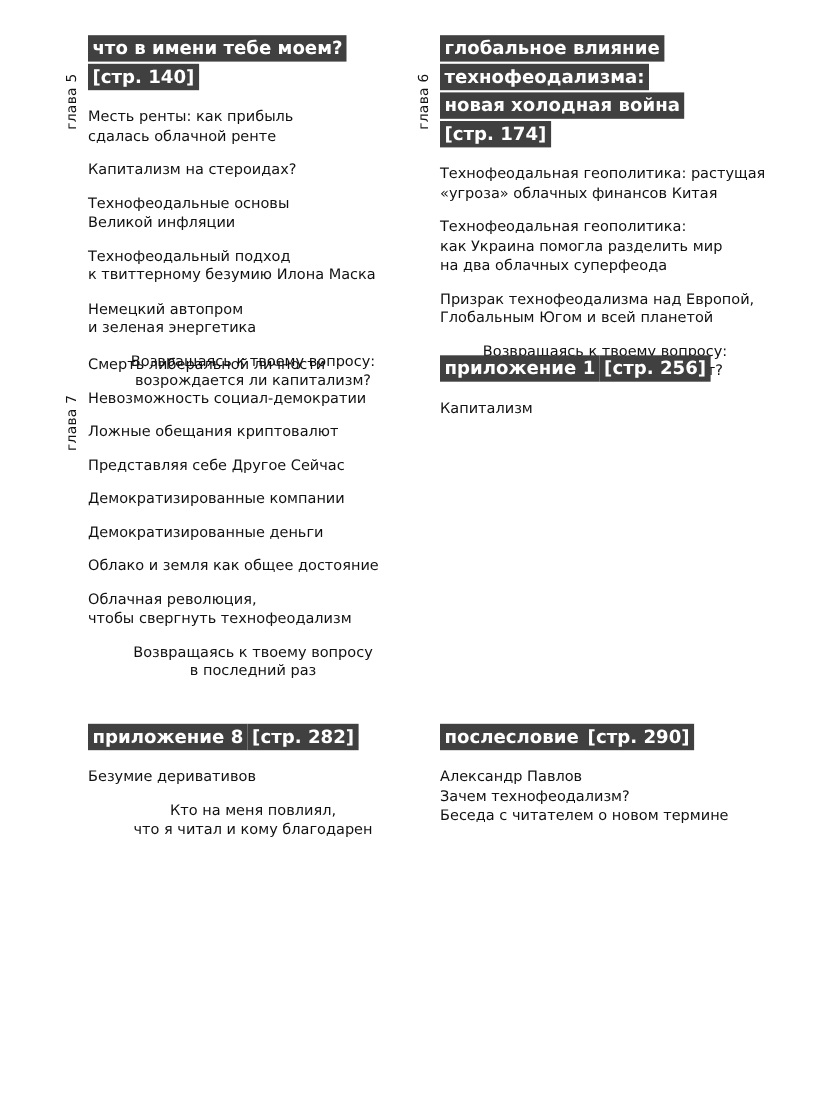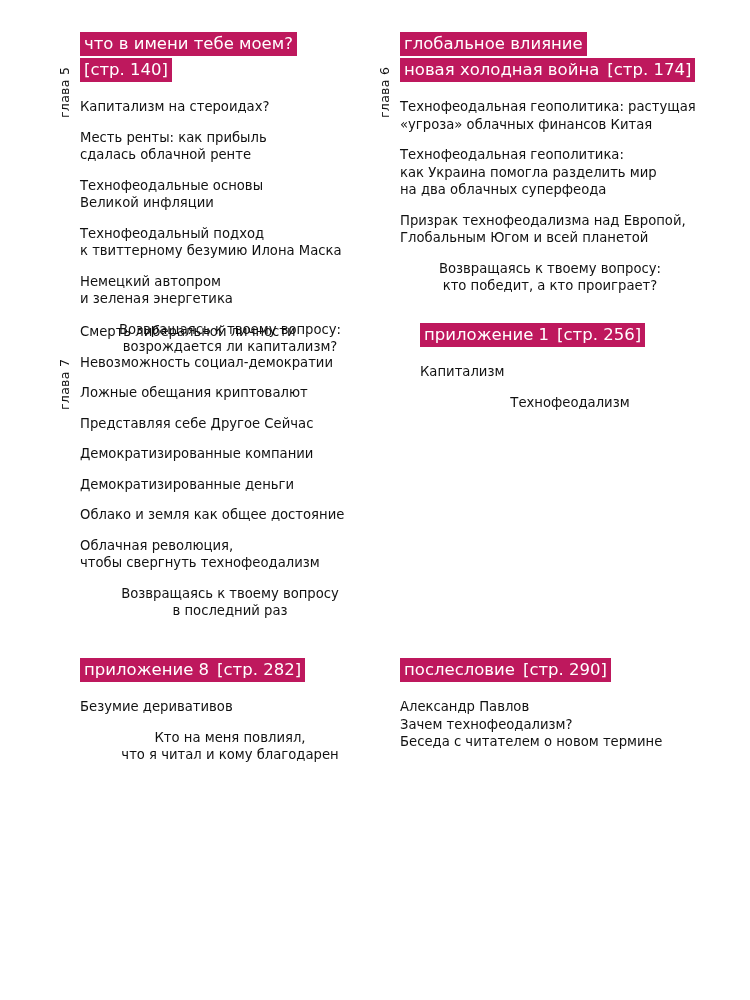--- a/index.html
+++ b/index.html
@@ -29,24 +29,24 @@
 
   .block { position: absolute; width: 300px; }
 
   .heading {
     font-size: 0; 
     margin: 0 0 14px 0;
     line-height: 0;
   }
   .heading .hline {
     display: inline-block;
-    background: #be185d;
+    background: #404040;
     color: #fff;
     font-size: 16.5px;
-    font-weight: normal;
+    font-weight: bold;
     line-height: 21px;
     padding: 1px 4px 2px 4px;
     margin-bottom: 2px;
     white-space: pre;
   }
 
   .entry {
     font-size: 13.2px;
     line-height: 17.5px;
     margin: 0 0 13px 0;
@@ -74,37 +74,37 @@
 
   <div class="chapter-label" style="left:377px; top:38px; height:80px;">глава 6</div>
 
   <div class="chapter-label" style="left:57px; top:330px; height:80px;">глава 7</div>
 
   <div class="block" style="left:80px; top:32px;">
     <div class="heading">
       <span class="hline">что в имени тебе моем?</span><br>
       <span class="hline pg">[стр. 140]</span>
     </div>
-    <p class="entry" style="white-space:pre-line">Капитализм на стероидах?</p>
     <p class="entry" style="white-space:pre-line">Месть ренты: как прибыль
 сдалась облачной ренте</p>
+    <p class="entry" style="white-space:pre-line">Капитализм на стероидах?</p>
     <p class="entry" style="white-space:pre-line">Технофеодальные основы
 Великой инфляции</p>
     <p class="entry" style="white-space:pre-line">Технофеодальный подход
 к твиттерному безумию Илона Маска</p>
     <p class="entry" style="white-space:pre-line">Немецкий автопром
 и зеленая энергетика</p>
     <p class="entry last" style="white-space:pre-line">Возвращаясь к твоему вопросу:
 возрождается ли капитализм?</p>
   </div>
 
   <div class="block" style="left:400px; top:32px;">
     <div class="heading">
       <span class="hline">глобальное влияние</span><br>
-      <br>
+      <span class="hline">технофеодализма:</span><br>
       <span class="hline">новая холодная война</span><span class="hline pg">[стр. 174]</span>
     </div>
     <p class="entry" style="white-space:pre-line">Технофеодальная геополитика: растущая
 «угроза» облачных финансов Китая</p>
     <p class="entry" style="white-space:pre-line">Технофеодальная геополитика:
 как Украина помогла разделить мир
 на два облачных суперфеода</p>
     <p class="entry" style="white-space:pre-line">Призрак технофеодализма над Европой,
 Глобальным Югом и всей планетой</p>
     <p class="entry last" style="white-space:pre-line">Возвращаясь к твоему вопросу:
@@ -118,26 +118,25 @@
     <p class="entry" style="white-space:pre-line">Представляя себе Другое Сейчас</p>
     <p class="entry" style="white-space:pre-line">Демократизированные компании</p>
     <p class="entry" style="white-space:pre-line">Демократизированные деньги</p>
     <p class="entry" style="white-space:pre-line">Облако и земля как общее достояние</p>
     <p class="entry" style="white-space:pre-line">Облачная революция,
 чтобы свергнуть технофеодализм</p>
     <p class="entry last" style="white-space:pre-line">Возвращаясь к твоему вопросу
 в последний раз</p>
   </div>
 
-  <div class="block" style="left:420px; top:323px;">
+  <div class="block" style="left:400px; top:323px;">
     <div class="heading">
       <span class="hline">приложение 1</span><span class="hline pg">[стр. 256]</span>
     </div>
     <p class="entry" style="white-space:pre-line">Капитализм</p>
-    <p class="entry last" style="white-space:pre-line">Технофеодализм</p>
   </div>
 
   <div class="block" style="left:80px; top:658px;">
     <div class="heading">
       <span class="hline">приложение 8</span><span class="hline pg">[стр. 282]</span>
     </div>
     <p class="entry" style="white-space:pre-line">Безумие деривативов</p>
     <p class="entry last" style="white-space:pre-line">Кто на меня повлиял,
 что я читал и кому благодарен</p>
   </div>

